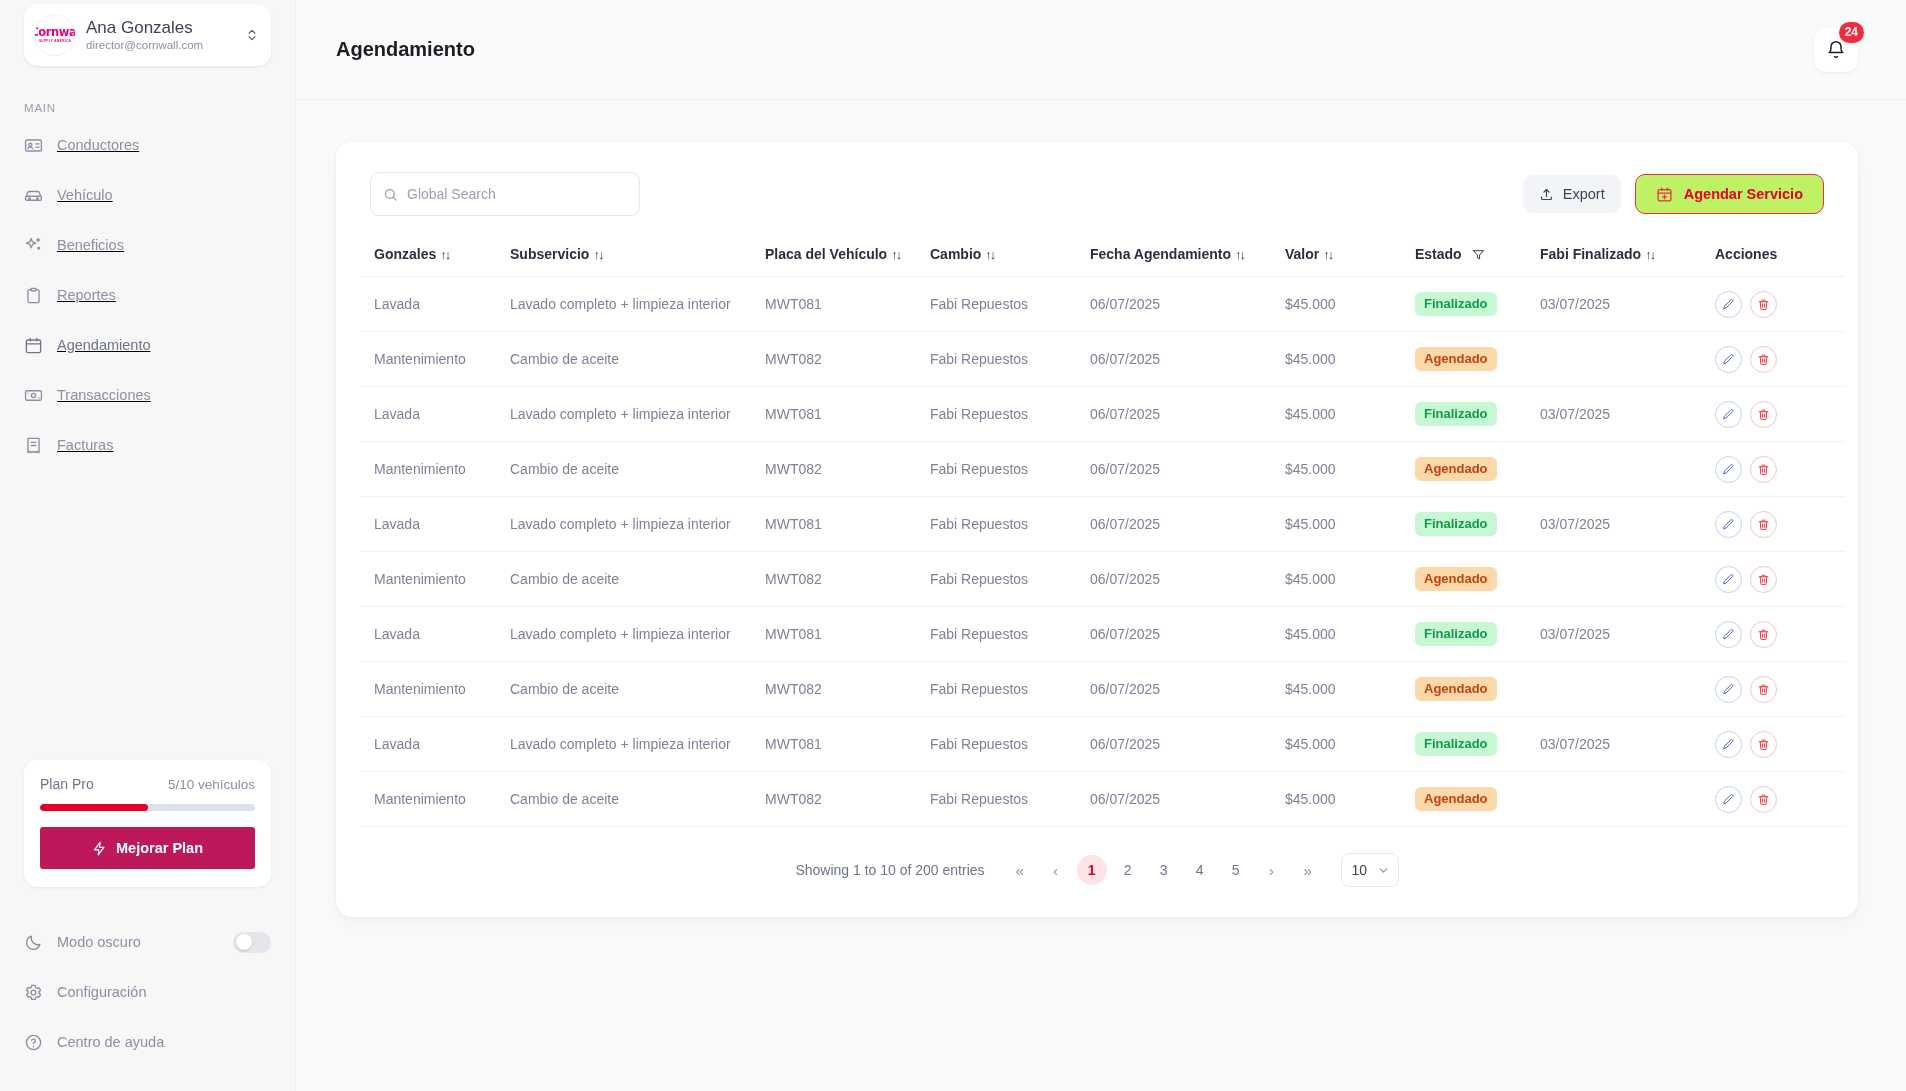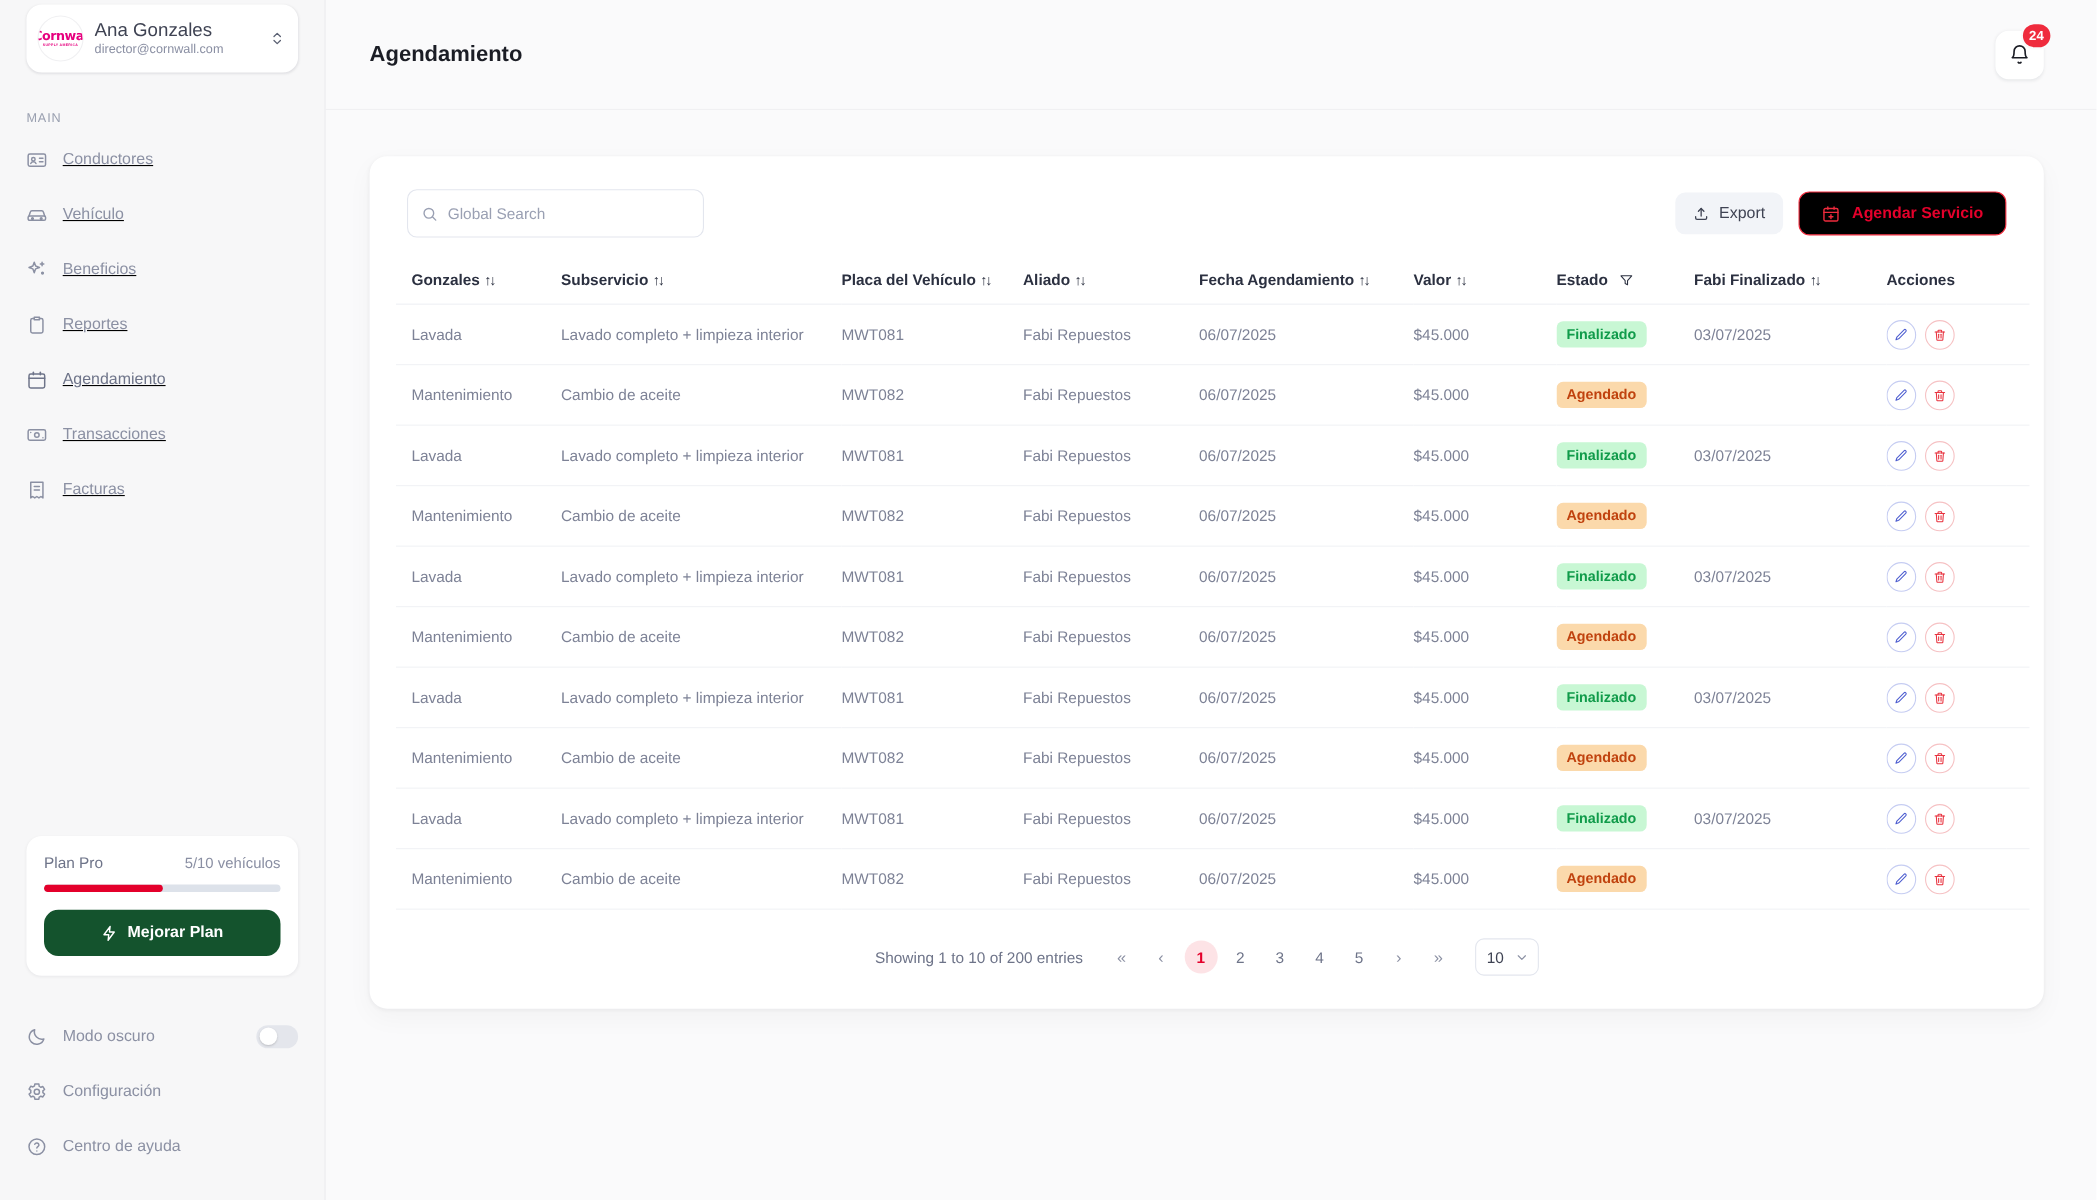--- a/index.html
+++ b/index.html
@@ -104,21 +104,21 @@
   .plan-top { display: flex; justify-content: space-between; align-items: baseline; }
   .plan-name { font-size: 14px; color: #6e7489; }
   .plan-usage { font-size: 13.5px; color: #8a8fa3; }
   .plan-bar {
     margin-top: 12px; height: 7px; border-radius: 4px;
     background: #dde2ea; overflow: hidden;
   }
   .plan-bar-fill { height: 100%; background: #e4002b; border-radius: 4px; }
   .upgrade-btn {
     margin-top: 16px; width: 100%; height: 42px;
-    background: #14532d; color: #fff; border: none; border-radius: 13px;
+    background: #be185d; color: #fff; border: none; border-radius: 3px;
     font-size: 14.5px; font-weight: 700; cursor: pointer;
     display: flex; align-items: center; justify-content: center; gap: 9px;
     font-family: "Liberation Sans", sans-serif;
   }
 
   .bottom-nav { padding: 0 12px 24px 12px; margin-top: 30px; }
   .bottom-nav .nav-item { height: 50px; }
   .toggle {
     margin-left: auto;
     width: 38px; height: 21px; border-radius: 11px;
@@ -186,21 +186,21 @@
   .panel-actions { display: flex; align-items: center; gap: 14px; }
   .btn-export {
     height: 38px; padding: 0 16px;
     background: #f2f4f8; border: none; border-radius: 9px;
     color: #3f4353; font-size: 14.5px;
     display: flex; align-items: center; gap: 9px; cursor: pointer;
     font-family: "Liberation Sans", sans-serif;
   }
   .btn-schedule {
     height: 40px; padding: 0 20px;
-    background: #000000; border: 1.4px solid #ef2b3d; border-radius: 10px;
+    background: #bef264; border: 1.4px solid #ef2b3d; border-radius: 10px;
     color: #e4002b; font-size: 14.5px; font-weight: 700;
     display: flex; align-items: center; gap: 11px; cursor: pointer;
     font-family: "Liberation Sans", sans-serif;
   }
 
   table { width: 100%; border-collapse: collapse; table-layout: fixed; }
   thead th {
     text-align: left;
     font-size: 14px; font-weight: 700; color: #2b3040;
     padding: 10px 0 14px 0;
@@ -502,21 +502,21 @@
               <col class="col-valor">
               <col class="col-estado">
               <col class="col-fechafin">
               <col class="col-acciones">
           </colgroup>
           <thead>
             <tr>
               <th class="col-servicio"><span>Gonzales</span><span class="sort">↑↓</span></th>
               <th><span>Subservicio</span><span class="sort">↑↓</span></th>
               <th><span>Placa del Vehículo</span><span class="sort">↑↓</span></th>
-              <th><span>Aliado</span><span class="sort">↑↓</span></th>
+              <th><span>Cambio</span><span class="sort">↑↓</span></th>
               <th><span>Fecha Agendamiento</span><span class="sort">↑↓</span></th>
               <th><span>Valor</span><span class="sort">↑↓</span></th>
               <th><span>Estado</span>
                 <span style="margin-left:6px;display:inline-block;vertical-align:-2px;"><svg width="13" height="13" viewBox="0 0 24 24" fill="none" stroke="#2b3040" stroke-width="1.8" stroke-linecap="round" stroke-linejoin="round">
                       <polygon points="3 5 21 5 14 13 14 20 10 18 10 13 3 5"></polygon>
                     </svg></span>
               </th>
               <th><span>Fabi Finalizado</span><span class="sort">↑↓</span></th>
               <th><span>Acciones</span></th>
             </tr>

